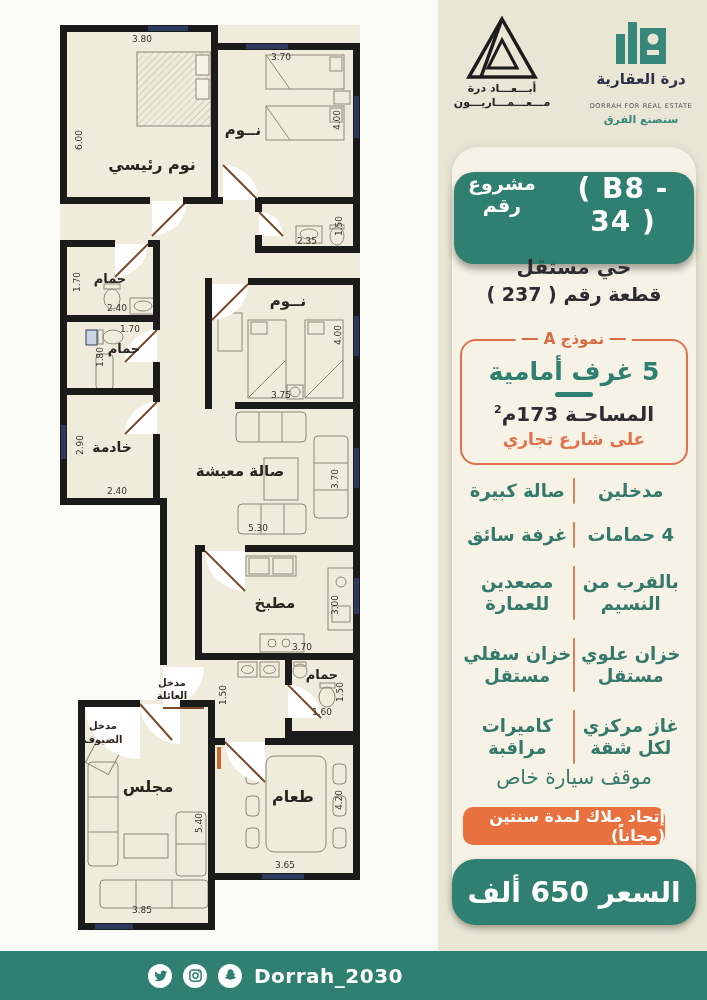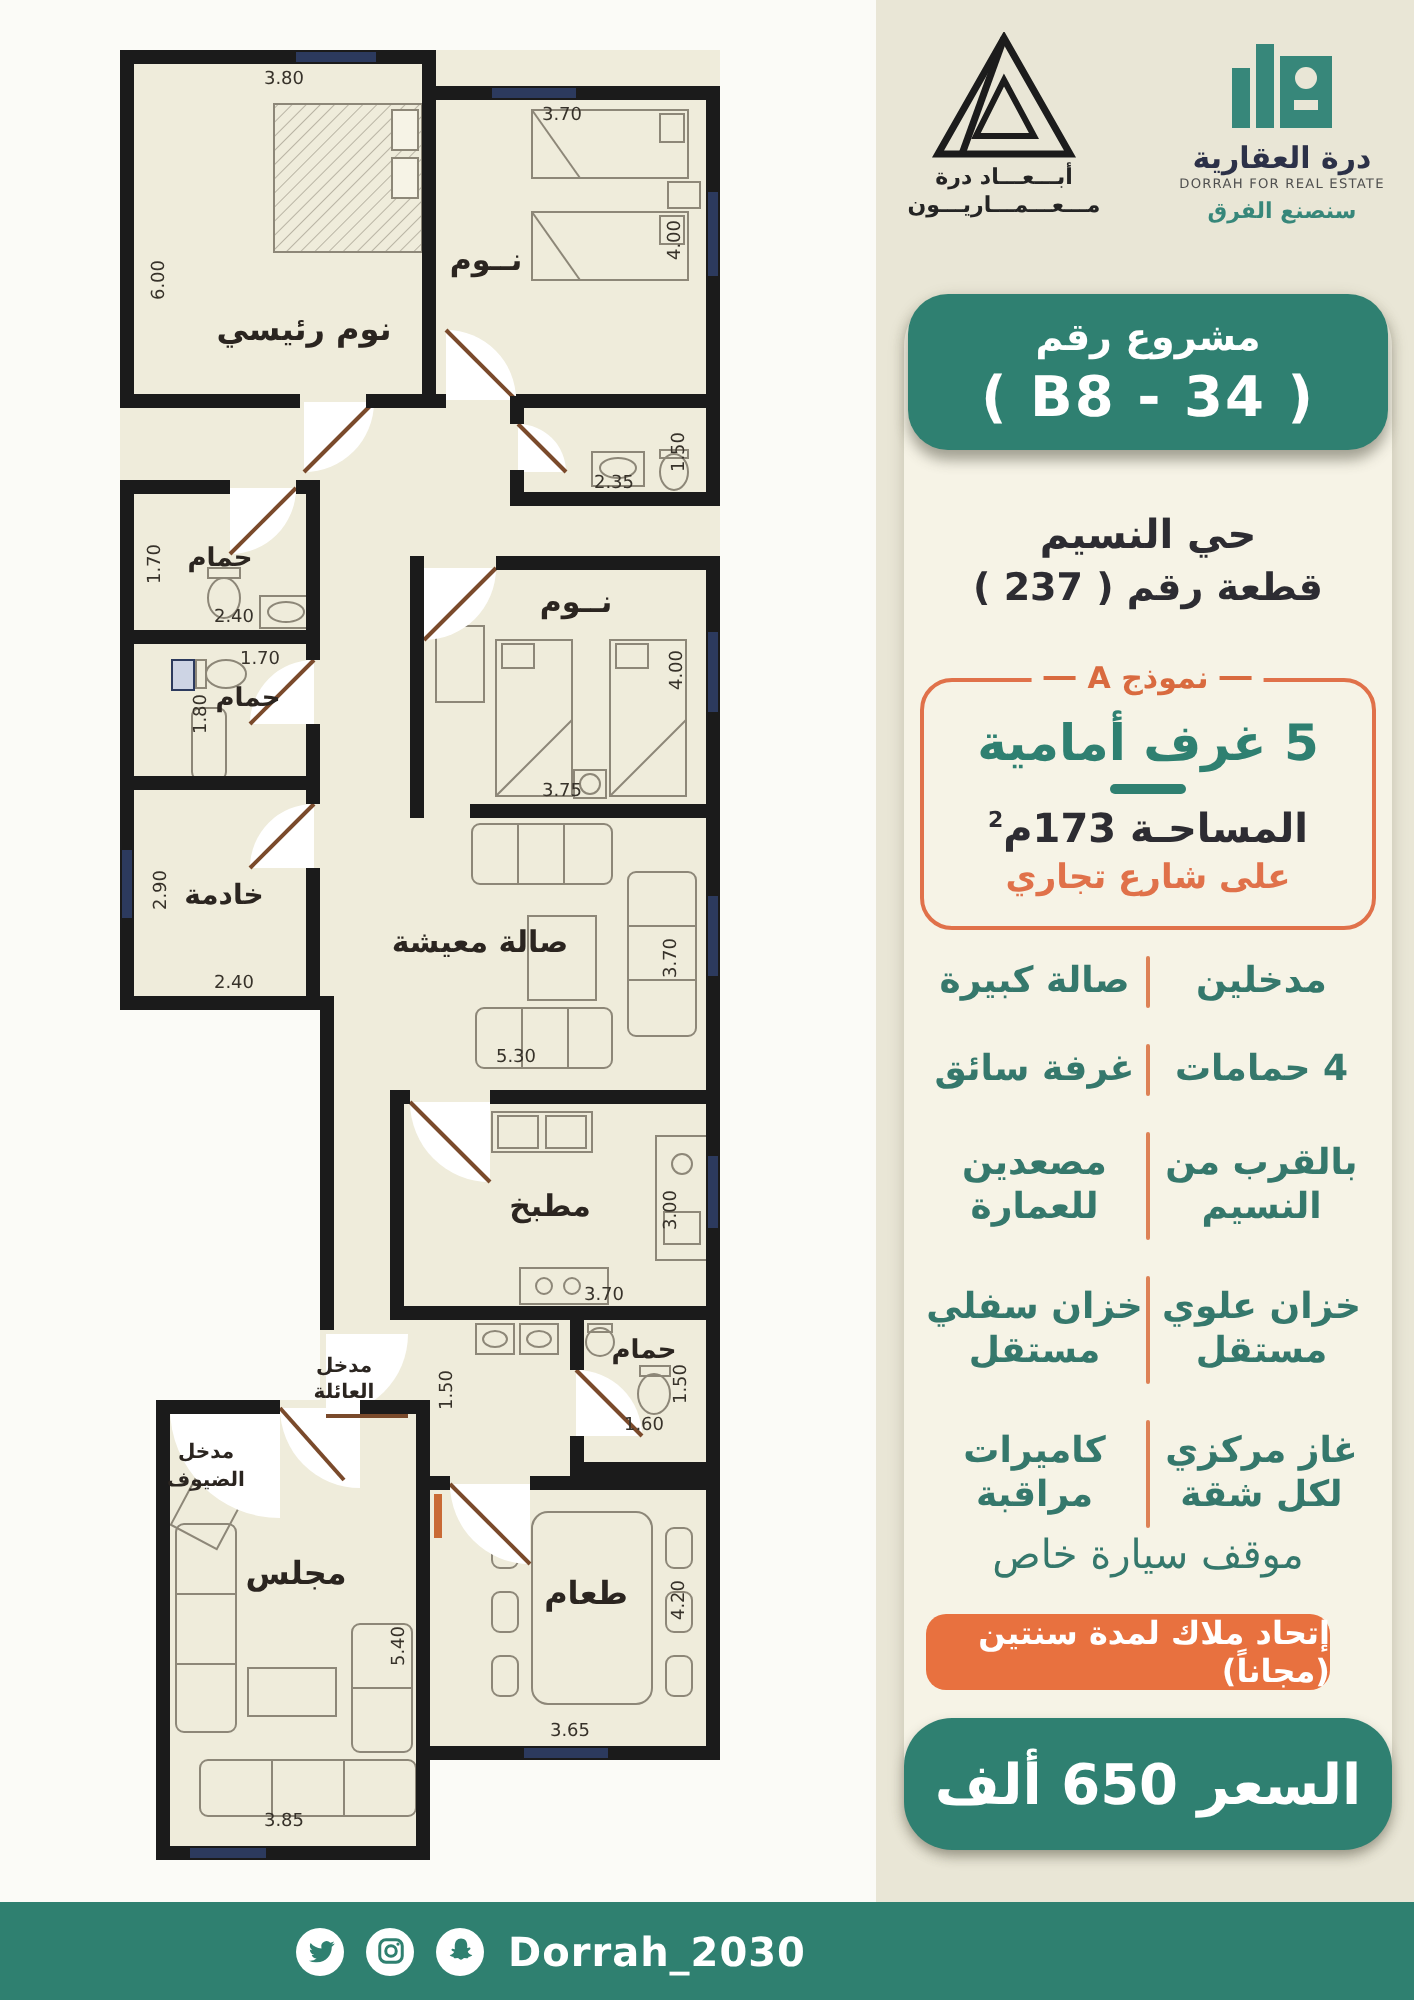--- a/index.html
+++ b/index.html
@@ -9,29 +9,29 @@
     font-family:"DejaVu Sans", sans-serif;
   }
   .bg-right{position:absolute;left:438px;top:0;width:269px;height:1000px;background:#e9e6d6;}
 
   
   .logo-abaad{position:absolute;left:448px;top:16px;width:108px;text-align:center;color:#242424;}
   .logo-abaad .l1{font-size:11px;font-weight:bold;margin-top:2px;}
   .logo-abaad .l2{font-size:11px;font-weight:bold;margin-top:1px;}
   .logo-dorrah{position:absolute;left:580px;top:22px;width:122px;text-align:center;}
   .logo-dorrah .ar{font-size:15px;font-weight:bold;color:#2c3148;margin-top:2px;}
-  .logo-dorrah .en{font-size:6.6px;color:#4f4f4f;letter-spacing:.6px;margin-top:0;}
+  .logo-dorrah .en{font-size:6.6px;color:#4f4f4f;letter-spacing:.6px;margin-top:14px;}
   .logo-dorrah .tg{font-size:11px;font-weight:bold;color:#37877a;margin-top:3px;}
 
   
   .card{position:absolute;left:452px;top:147px;width:244px;height:778px;background:#f6f3e6;
         border-radius:26px;box-shadow:0 2px 8px rgba(90,85,60,.25);}
-  .badge-project{position:absolute;left:2px;top:0;width:240px;height:78px;background:#2f8071;
+  .badge-project{position:absolute;left:2px;top:25px;width:240px;height:92px;background:#2f8071;
         border-radius:20px;box-shadow:0 5px 7px rgba(60,60,45,.45);color:#fff;text-align:center;
-        display:flex;flex-direction:column;justify-content:center;gap:2px;}
+        display:flex;flex-direction:row;justify-content:center;gap:2px;}
   .badge-project .p1{font-size:19px;font-weight:bold;}
   .badge-project .p2{font-size:28px;font-weight:bold;letter-spacing:1px;}
   .district{position:absolute;top:108px;width:100%;text-align:center;font-size:20px;font-weight:bold;color:#2d2c32;}
   .plot{position:absolute;top:136px;width:100%;text-align:center;font-size:19px;font-weight:bold;color:#2d2c32;}
 
   .model-box{position:absolute;left:8px;top:192px;width:224px;height:122px;border:2.5px solid #e0714a;
         border-radius:16px;text-align:center;}
   .model-chip{position:absolute;top:-11px;left:50%;transform:translateX(-50%);background:#f6f3e6;
         padding:0 6px;font-size:15px;font-weight:bold;color:#d96a3f;white-space:nowrap;
         display:flex;align-items:center;gap:6px;}
@@ -340,21 +340,21 @@
   <div class="ar" dir="rtl">درة العقارية</div>
   <div class="en">DORRAH FOR REAL ESTATE</div>
   <div class="tg" dir="rtl">سنصنع الفرق</div>
 </div>
 
 <div class="card">
   <div class="badge-project">
     <div class="p1" dir="rtl">مشروع رقم</div>
     <div class="p2" dir="ltr">( B8 - 34 )</div>
   </div>
-  <div class="district" dir="rtl">حي النسيم</div>
+  <div class="district" dir="rtl">حي مستقل</div>
   <div class="plot" dir="rtl">قطعة رقم ( 237 )</div>
 
   <div class="model-box">
     <div class="model-chip" dir="rtl">نموذج A</div>
     <div class="model-rooms" dir="rtl">5 غرف أمامية</div>
     <div class="model-divider"></div>
     <div class="model-area"><span>المساحـة 173م</span><sup>2</sup></div>
     <div class="model-street" dir="rtl">على شارع تجاري</div>
   </div>
 

